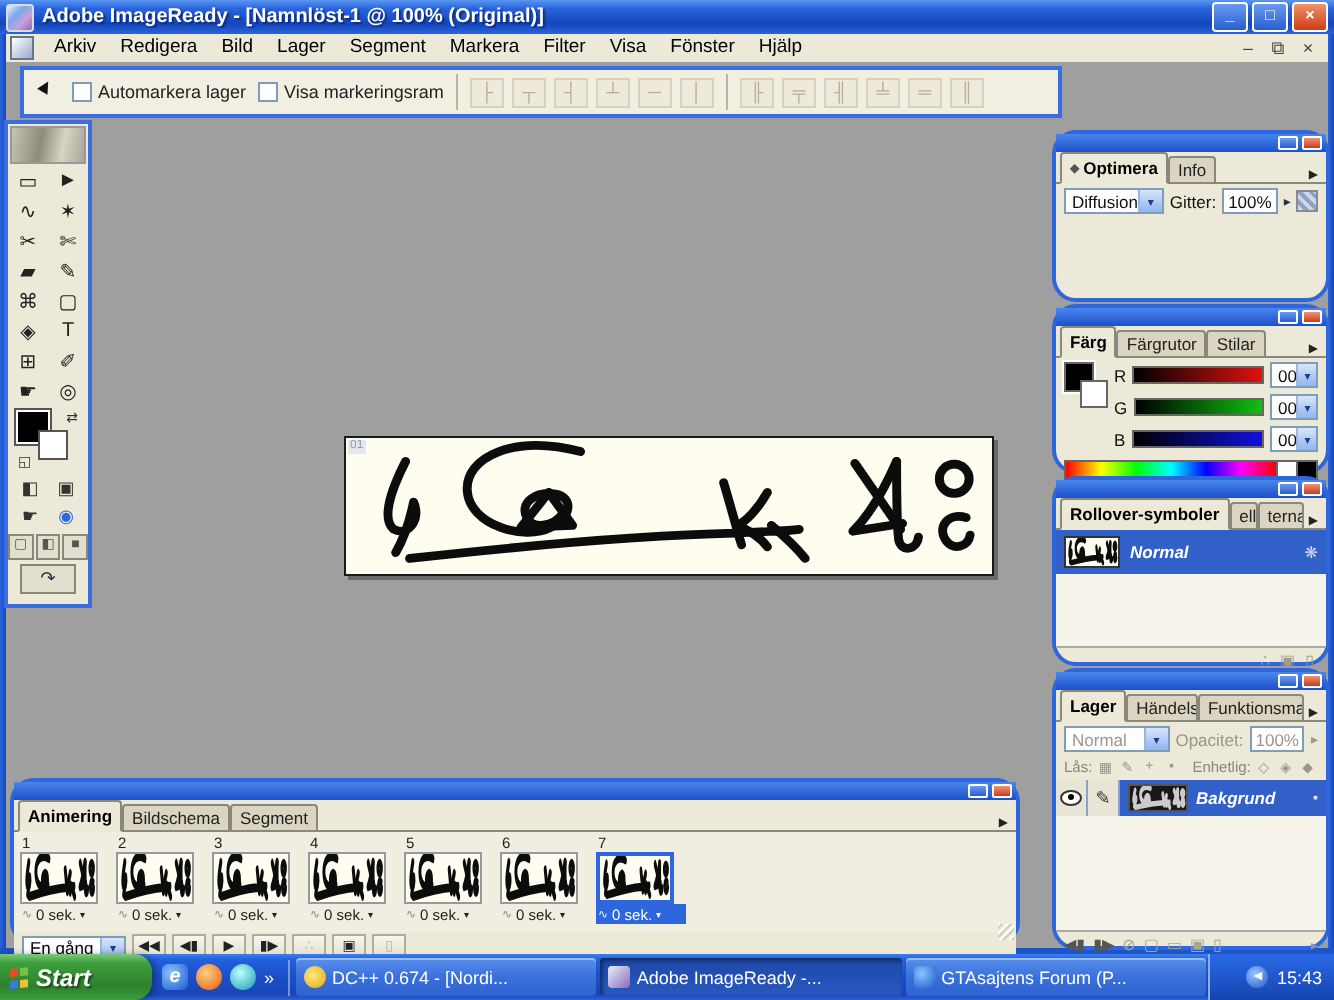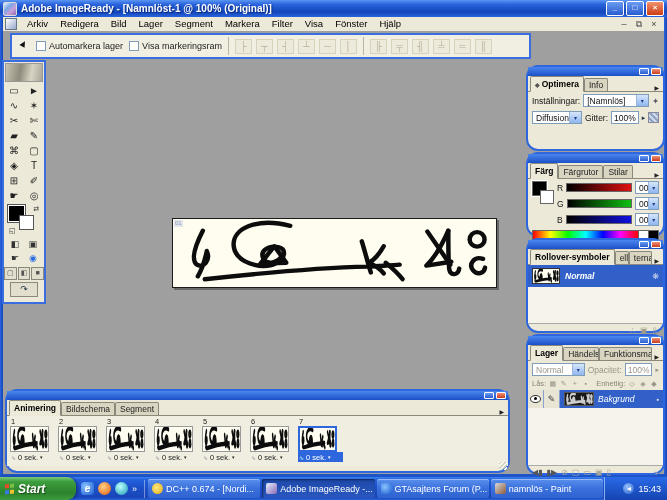--- a/index.html
+++ b/index.html
@@ -109,21 +109,21 @@
   .dis{color:#9a968a}
   .lockrow{display:flex;align-items:center;gap:2px;padding:1px 4px;font-size:7.5px;color:#8a8678}
   .lockrow .ic{font-size:7px;color:#9a968a;width:9px;text-align:center}
   .layer-row{height:18px;background:#3161c8;display:flex;align-items:center;color:#fff;margin-top:1px}
   .eyebox,.brushbox{width:15px;height:18px;border-right:1px solid #8aa0d0;display:flex;align-items:center;justify-content:center;background:#e8e5d4}
   .eye{width:9px;height:6px;border:1px solid #333;border-radius:50%;position:relative;background:#fff}
   .eye:before{content:"";position:absolute;left:2.5px;top:1px;width:3px;height:3px;background:#000;border-radius:50%}
   .brushbox span{font-size:9px;color:#333}
   .layerthumb{width:28px;height:12px;background:#181818;border:1px solid #555;margin:0 4px;flex:none}
   .layerthumb svg{width:100%;height:100%;display:block;--sw:16;--sc:#cccccc}
-  .layername{font-style:italic;font-weight:normal;font-size:8.5px}
+  .layername{font-style:italic;font-weight:bold;font-size:8.5px}
   .layerlock{margin-left:auto;margin-right:4px;font-size:7px;color:#e8e8e8}
   .layers-empty{background:#f6f4ea;height:57px;border-bottom:1px solid #aaa}
   .lay-foot{height:13px;display:flex;align-items:center;gap:4px;padding:0 4px;font-size:8px;color:#555}
   .lay-foot .dim{color:#aaa694}
   .lay-foot .right{margin-left:auto;color:#8a96b8;font-size:7px}
   
   .anim{left:5px;top:389px;width:505px;height:84px}
   .frames{display:flex;gap:3px;padding:2px 3px;background:#f0eee0;height:46px}
   .frame{width:45px;flex:none;font-size:7.5px;color:#222}
   .fnum{height:8px;line-height:8px;padding-left:1px}
@@ -314,28 +314,20 @@
   </div>
   <div class="tabs">
     <span class="tab active">
       <span style="font-size:6px;margin-right:2px;color:#555">◆</span>
       <span>Optimera</span>
     </span>
     <span class="tab inactive">Info</span>
     <span class="palmenu">▶</span>
   </div>
   <div class="prow">
-    <span>Inställningar:</span>
-    <span class="dd" style="flex:1">
-      <span>[Namnlös]</span>
-      <span class="ddar">▾</span>
-    </span>
-    <span style="color:#556">✦</span>
-  </div>
-  <div class="prow">
     <span class="dd" style="width:52px">
       <span>Diffusion</span>
       <span class="ddar">▾</span>
     </span>
     <span>Gitter:</span>
     <span class="valbox" style="width:30px">100%</span>
     <span class="more">▸</span>
     <span class="chkic"></span>
   </div>
 </div>
@@ -575,20 +567,33 @@
             <use href="#scribble"></use>
           </svg>
         </div>
       <div class="fdelay">
           <span class="tw" style="color:#cfe">∿</span>
           <span>0 sek.</span>
           <span class="dar">▾</span>
         </div>
     </div>
   </div>
+  <div class="anim-ctl">
+    <span class="dd loopdd">
+      <span>En gång</span>
+      <span class="ddar">▾</span>
+    </span>
+    <span class="pbtn">◀◀</span>
+    <span class="pbtn">◀▮</span>
+    <span class="pbtn">▶</span>
+    <span class="pbtn">▮▶</span>
+    <span class="pbtn dim">∴</span>
+    <span class="pbtn">▣</span>
+    <span class="pbtn dim">▯</span>
+  </div>
   <span class="grip"></span>
 </div>
 
 <div class="taskbar">
   <div class="startbtn">
     <span class="flag">
         <i class="f1"></i>
         <i class="f2"></i>
         <i class="f3"></i>
         <i class="f4"></i>
@@ -607,21 +612,17 @@
     <span>DC++ 0.674 - [Nordi...</span>
   </div>
   <div class="task active">
     <span class="ticon t-ir"></span>
     <span>Adobe ImageReady -...</span>
   </div>
   <div class="task">
     <span class="ticon t-ie"></span>
     <span>GTAsajtens Forum (P...</span>
   </div>
-  <div class="task">
-    <span class="ticon t-paint"></span>
-    <span>namnlös - Paint</span>
-  </div>
   <div class="tray">
     <span class="trayic">◄</span>
     <span>15:43</span>
   </div>
 </div>
 
 </body></html>

